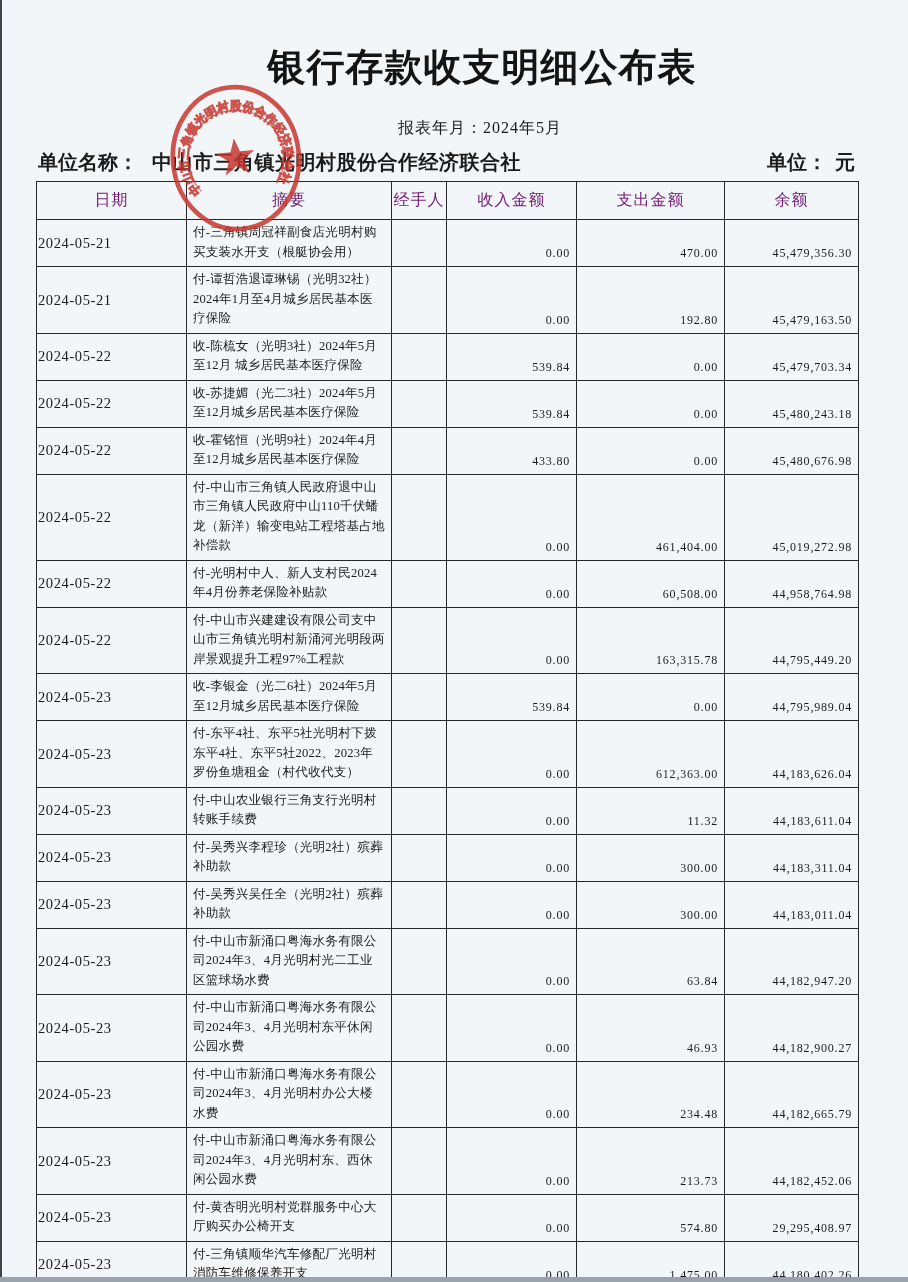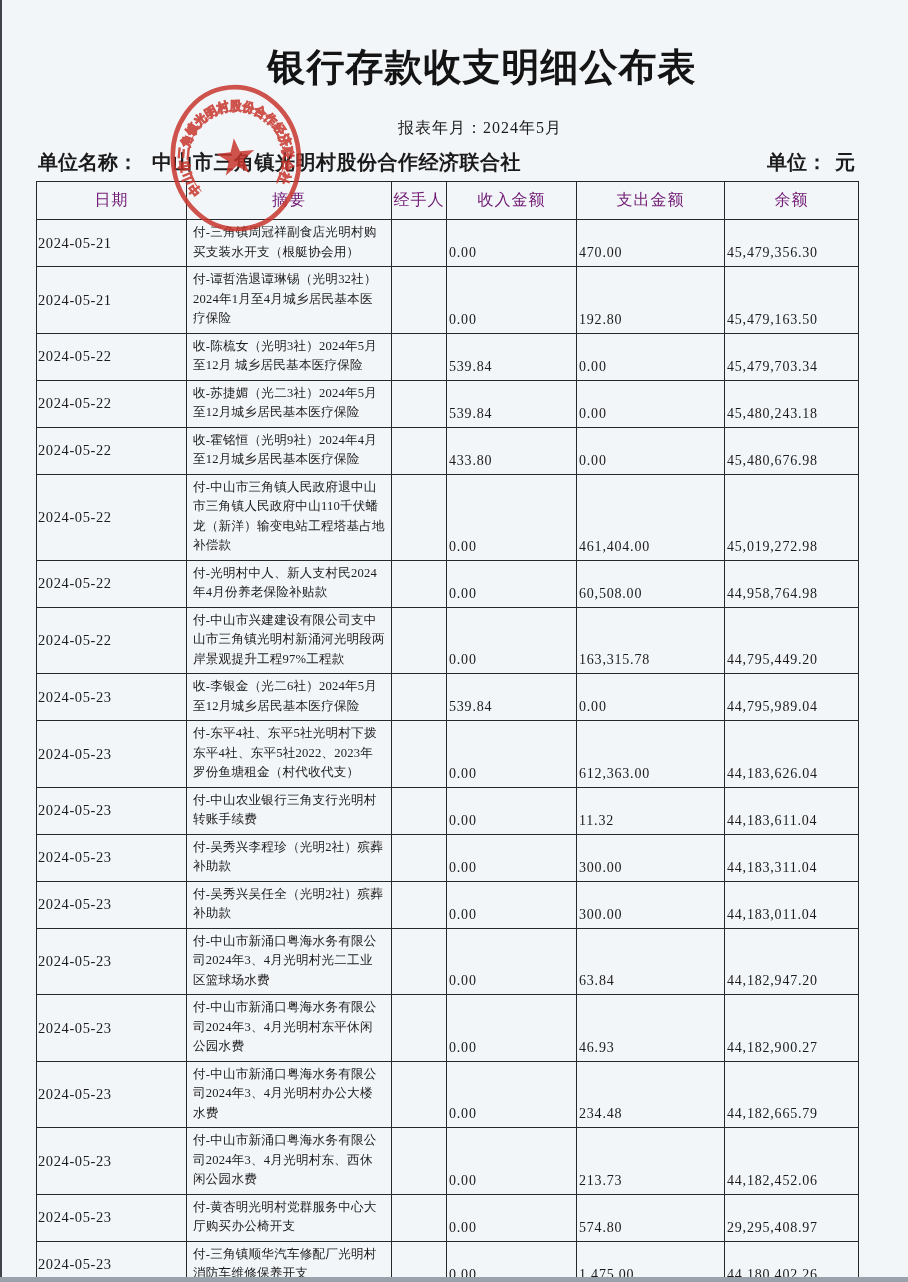--- a/index.html
+++ b/index.html
@@ -81,22 +81,23 @@
   }
   td.c-summary {
     font-size: 12.6px;
     line-height: 19.5px;
     padding: 3px 6px 4px 6px;
     vertical-align: middle;
     letter-spacing: 0.2px;
   }
   td.c-handler { }
   td.c-amount {
+    text-align: right;
     vertical-align: bottom;
-    font-size: 14px;
+    font-size: 12px;
     letter-spacing: 0.8px;
     padding: 2px 6px 5px 2px;
     white-space: nowrap;
   }
   
   .seal {
     position: absolute;
     left: 166px;
     top: 79px;
     width: 142px;

